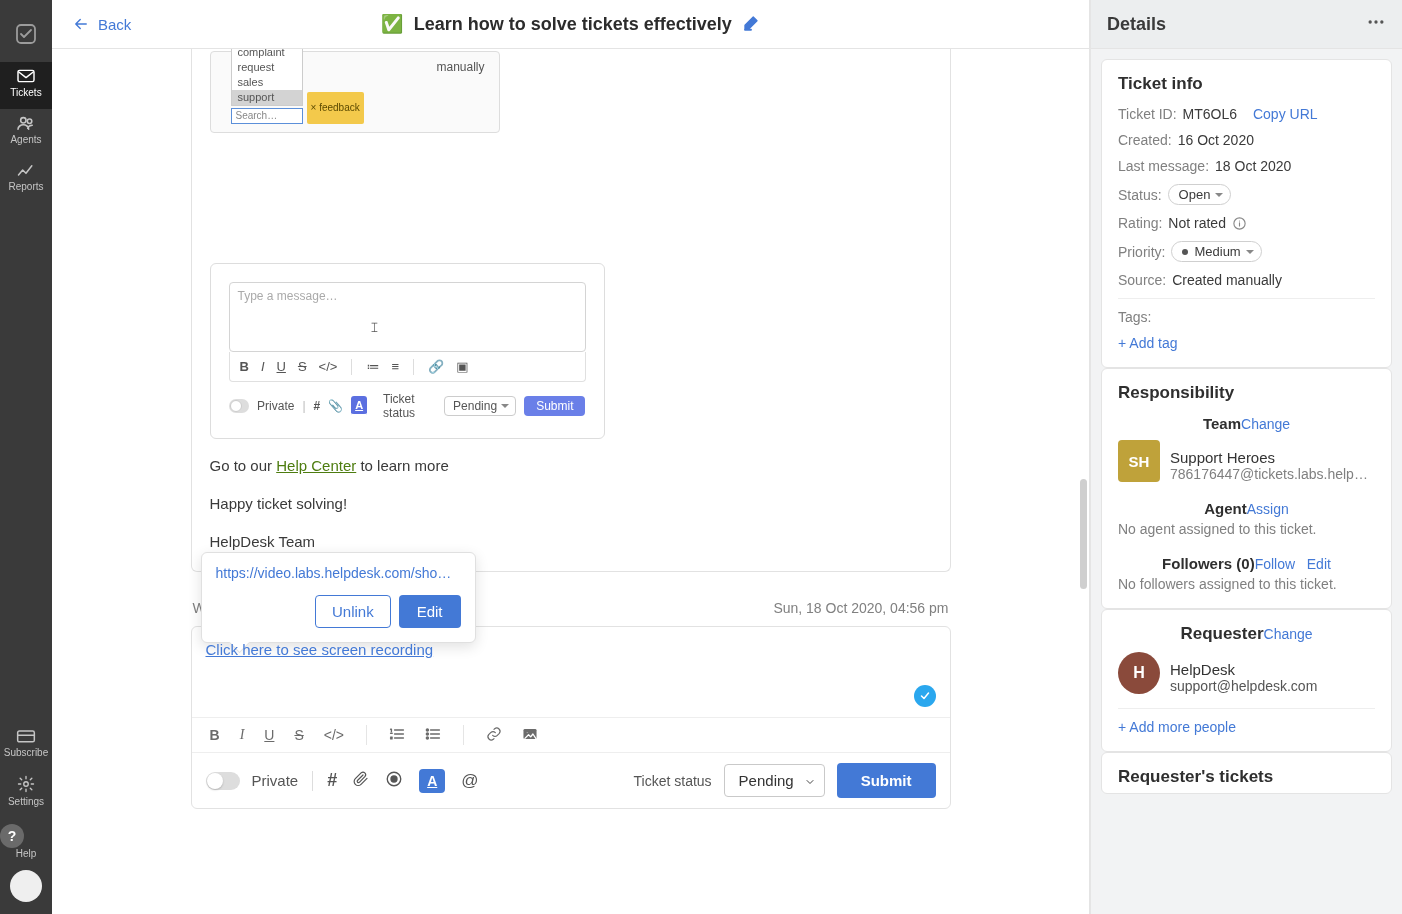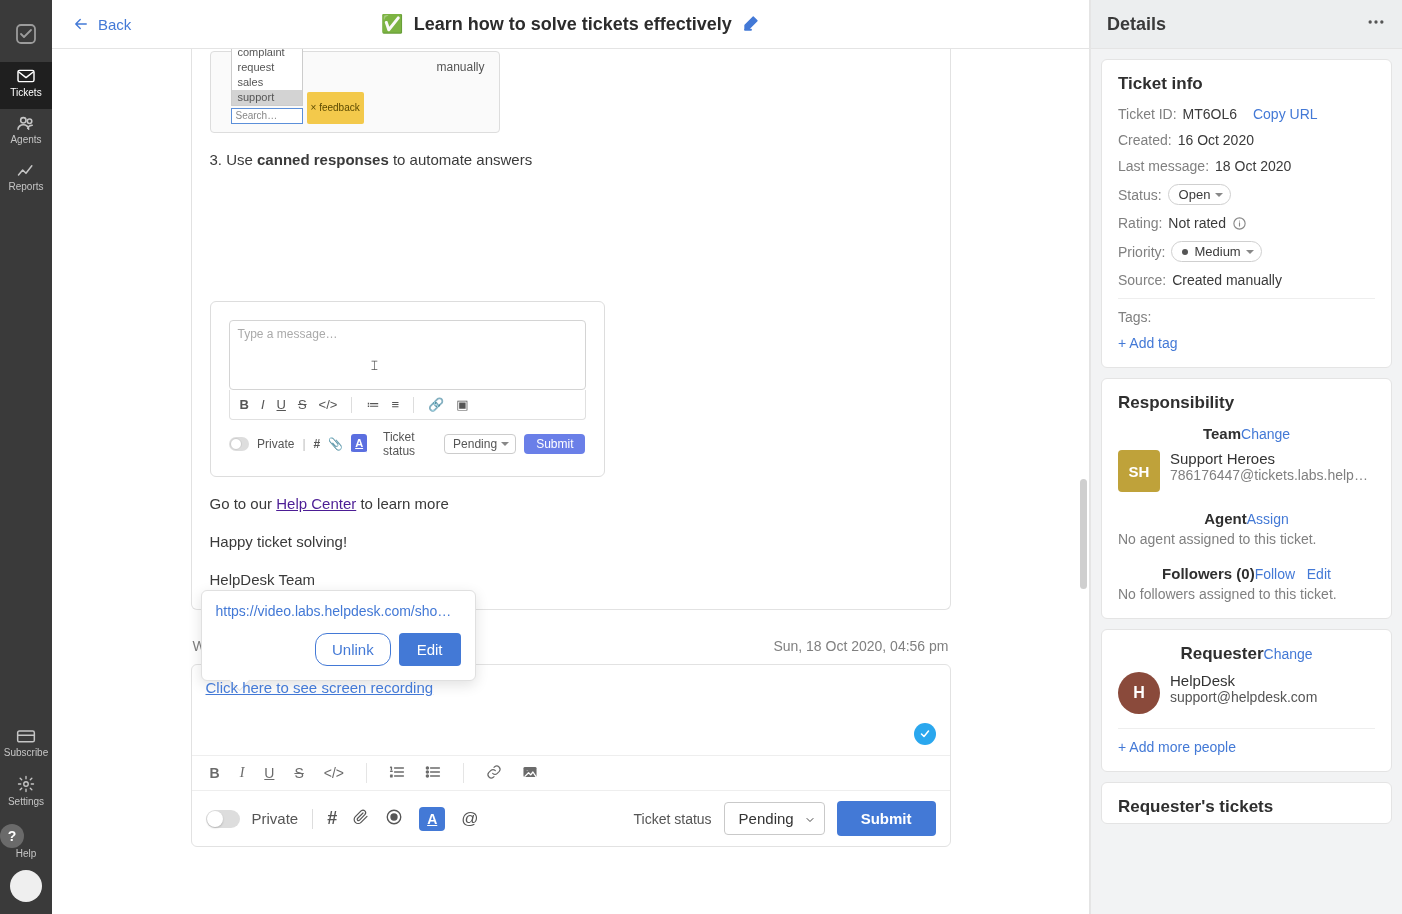--- a/index.html
+++ b/index.html
@@ -24,21 +24,21 @@
   .title-wrap .inner { display:flex; align-items:center; gap:10px; pointer-events:auto;}
   .title-wrap .title-text { font-size:18px; font-weight:700; color:#2c2c2c;}
   .edit-title-icon { color:#4379d6; }
 
   
   .content-scroll { flex:1; overflow:auto; position:relative; background:#fff;}
   .content-inner { width:760px; margin:0 auto; padding:0 0 20px; position:relative;}
   
   .msg-card { border:1px solid #e2e2e2; border-radius:6px; background:#fff; padding:2px 18px 18px; margin-top:0; }
   .msg-card p { font-size:15px; color:#3a3a3a; line-height:22px; margin-top:16px;}
-  .msg-card a.inline-link { color:#4c1d95; text-decoration:underline;}
+  .msg-card a.inline-link { color:#4d7c0f; text-decoration:underline;}
   .canned { font-weight:700;}
   
   .shot { border:1px solid #ddd; border-radius:4px; background:#fafafa; margin:0 auto; }
   .shot1 { width:290px; height:82px; margin-left:0; padding:6px 10px 8px; position:relative; font-size:12px; color:#555;}
   .shot1 .dropdown { position:absolute; left:20px; top:-8px; width:72px; background:#fff; border:1px solid #ccc; font-size:11px; line-height:15px; z-index:3;}
   .shot1 .dropdown div { padding:0 6px;}
   .shot1 .dropdown div.hl { background:#d3d3d3;}
   .shot1 .search { position:absolute; left:20px; bottom:8px; width:72px; height:16px; border:1px solid #5b8fd9; background:#fff; font-size:10px; color:#888; padding:0 4px; line-height:14px;}
   .shot1 .tag { position:absolute; left:96px; bottom:8px; background:#f3c94b; border-radius:2px; padding:8px 4px; font-size:10px; color:#5c4a00; line-height:16px;}
   .shot1 .tag::before{content:"× ";}
@@ -60,21 +60,21 @@
   
   .meta-row { display:flex; align-items:center; justify-content:space-between; margin:28px 0 10px 0; padding:0 2px;}
   .meta-row .from { color:#808080; font-size:14px;}
   .meta-row .date { color:#808080; font-size:14px;}
 
   
   .link-popover { position:absolute; background:#fff; border:1px solid #e0e0e0; border-radius:6px; padding:12px 14px 14px; box-shadow:0 4px 14px rgba(0,0,0,.12); width:275px;}
   .link-popover::after{content:"";position:absolute;left:30px;bottom:-8px;width:14px;height:14px;background:#fff;border-right:1px solid #e0e0e0;border-bottom:1px solid #e0e0e0;transform:rotate(45deg);}
   .link-popover a { color:#4379d6; font-size:14px; display:block; overflow:hidden; text-overflow:ellipsis; white-space:nowrap; margin-bottom:14px;}
   .link-popover .btns { display:flex; justify-content:flex-end; gap:8px;}
-  .btn-outline { border:1px solid #4379d6; color:#4379d6; background:#fff; border-radius:12px; padding:7px 16px; font-size:15px; cursor:pointer;}
+  .btn-outline { border:1px solid #4379d6; color:#4379d6; background:#fff; border-radius:4px; padding:7px 16px; font-size:15px; cursor:pointer;}
   .btn-fill-blue { background:#4379d6; color:#fff; border-radius:4px; border:none; padding:8px 18px; font-size:15px; cursor:pointer;}
 
   
   .composer { border:1px solid #e2e2e2; border-radius:6px; background:#fff; margin-top:8px;}
   .composer .body { min-height:90px; padding:14px 50px 14px 14px; font-size:15px; color:#4379d6; position:relative;}
   .composer .body a { color:#4379d6; text-decoration:underline;}
   .composer .checkmark { position:absolute; right:14px; bottom:10px; width:22px;height:22px;border-radius:50%;background:#2aa7ee; display:flex;align-items:center;justify-content:center;}
   .composer .rt-toolbar { border-top:1px solid #eee; border-bottom:1px solid #eee; height:36px; display:flex; align-items:center; gap:20px; padding:0 18px; color:#6b6b6b;}
   .rt-toolbar .grp{display:flex;gap:20px;align-items:center;}
   .rt-toolbar .sep2{width:1px;height:20px;background:#e5e5e5;margin:0 2px;}
@@ -91,31 +91,31 @@
   .divider-v{width:1px;height:20px;background:#ddd;margin:0 2px;}
 
   
   .scrollbar-track{position:absolute; right:2px; top:430px; width:7px; height:110px; background:#cfcfcf; border-radius:4px;}
 
   
   .details { width:312px; background:#f2f3f4; display:flex; flex-direction:column; border-left:1px solid #e5e5e5;}
   .details-header { height:49px; border-bottom:1px solid #e4e4e4; display:flex; align-items:center; padding:0 16px; font-size:18px; font-weight:700; color:#3a3a3a; background:#eceeef;}
   .details-header .more {margin-left:auto;color:#555;cursor:pointer;}
   .details-body { flex:1; overflow:auto; padding:10px;}
-  .card { background:#fff; border:1px solid #e4e4e4; border-radius:6px; padding:14px 16px 16px; margin-bottom:10px;}
+  .card { background:#fff; border:1px solid #e4e4e4; border-radius:6px; padding:14px 16px 16px; }
   .card h3 { font-size:17px; font-weight:700; margin-bottom:12px; color:#2f2f2f;}
   .info-line { font-size:14px; color:#3a3a3a; margin-bottom:10px; display:flex; align-items:center; gap:6px; flex-wrap:wrap;}
   .info-line .lbl { color:#808080;}
   .link { color:#4379d6; cursor:pointer; font-size:14px;}
   .pill { border:1px solid #cfcfcf; border-radius:12px; padding:2px 20px 2px 10px; font-size:13px; position:relative; display:inline-flex; align-items:center; gap:6px;}
   .pill::after{content:"";position:absolute;right:7px;top:8px;border:4px solid transparent;border-top-color:#888;}
   .pill .dot{width:6px;height:6px;border-radius:50%;background:#555;}
   .hr{height:1px;background:#eee;margin:6px 0 10px;}
   .row-sb{display:flex;justify-content:center;align-items:center;}
-  .team-row{display:flex;gap:10px;align-items:flex-start;margin-top:8px;}
+  .team-row{display:flex;gap:10px;align-items:flex-end;margin-top:8px;}
   .sq-avatar{width:42px;height:42px;border-radius:4px;background:#bfa23a;color:#fff;font-weight:700;display:flex;align-items:center;justify-content:center;font-size:15px;flex:0 0 42px;}
   .team-meta{min-width:0;}
   .team-meta .nm{font-size:15px;color:#333;}
   .team-meta .em{font-size:14px;color:#808080;overflow:hidden;text-overflow:ellipsis;white-space:nowrap;max-width:200px;}
   .muted{color:#808080;font-size:14px;}
   .round-av{width:42px;height:42px;border-radius:50%;background:#8a4a3b;color:#fff;font-weight:700;display:flex;align-items:center;justify-content:center;font-size:16px;flex:0 0 42px;}
   .sub-hd{font-size:15px;font-weight:700;color:#2f2f2f;margin:12px 0 2px;}
 
   
   .ic {stroke:currentColor; fill:none; stroke-width:1.8; stroke-linecap:round; stroke-linejoin:round;}
@@ -208,23 +208,20 @@
             <div class="dropdown">
               <div>complaint</div>
               <div>request</div>
               <div>sales</div>
               <div class="hl">support</div>
             </div>
             <div class="search">Search…</div>
             <div class="tag">feedback</div>
           </div>
 
-          <p>
-            <span>3. Use </span><span class="canned">canned responses</span><span> to automate answers</span>
-          </p>
 
           <div style="height:110px;"></div>
 
           <div class="shot2-wrap">
           <div class="shot2">
             <div class="msgbox">
               <span>Type a message…</span>
               <span class="cursor">𝙸</span>
             </div>
             <div class="toolbar">

